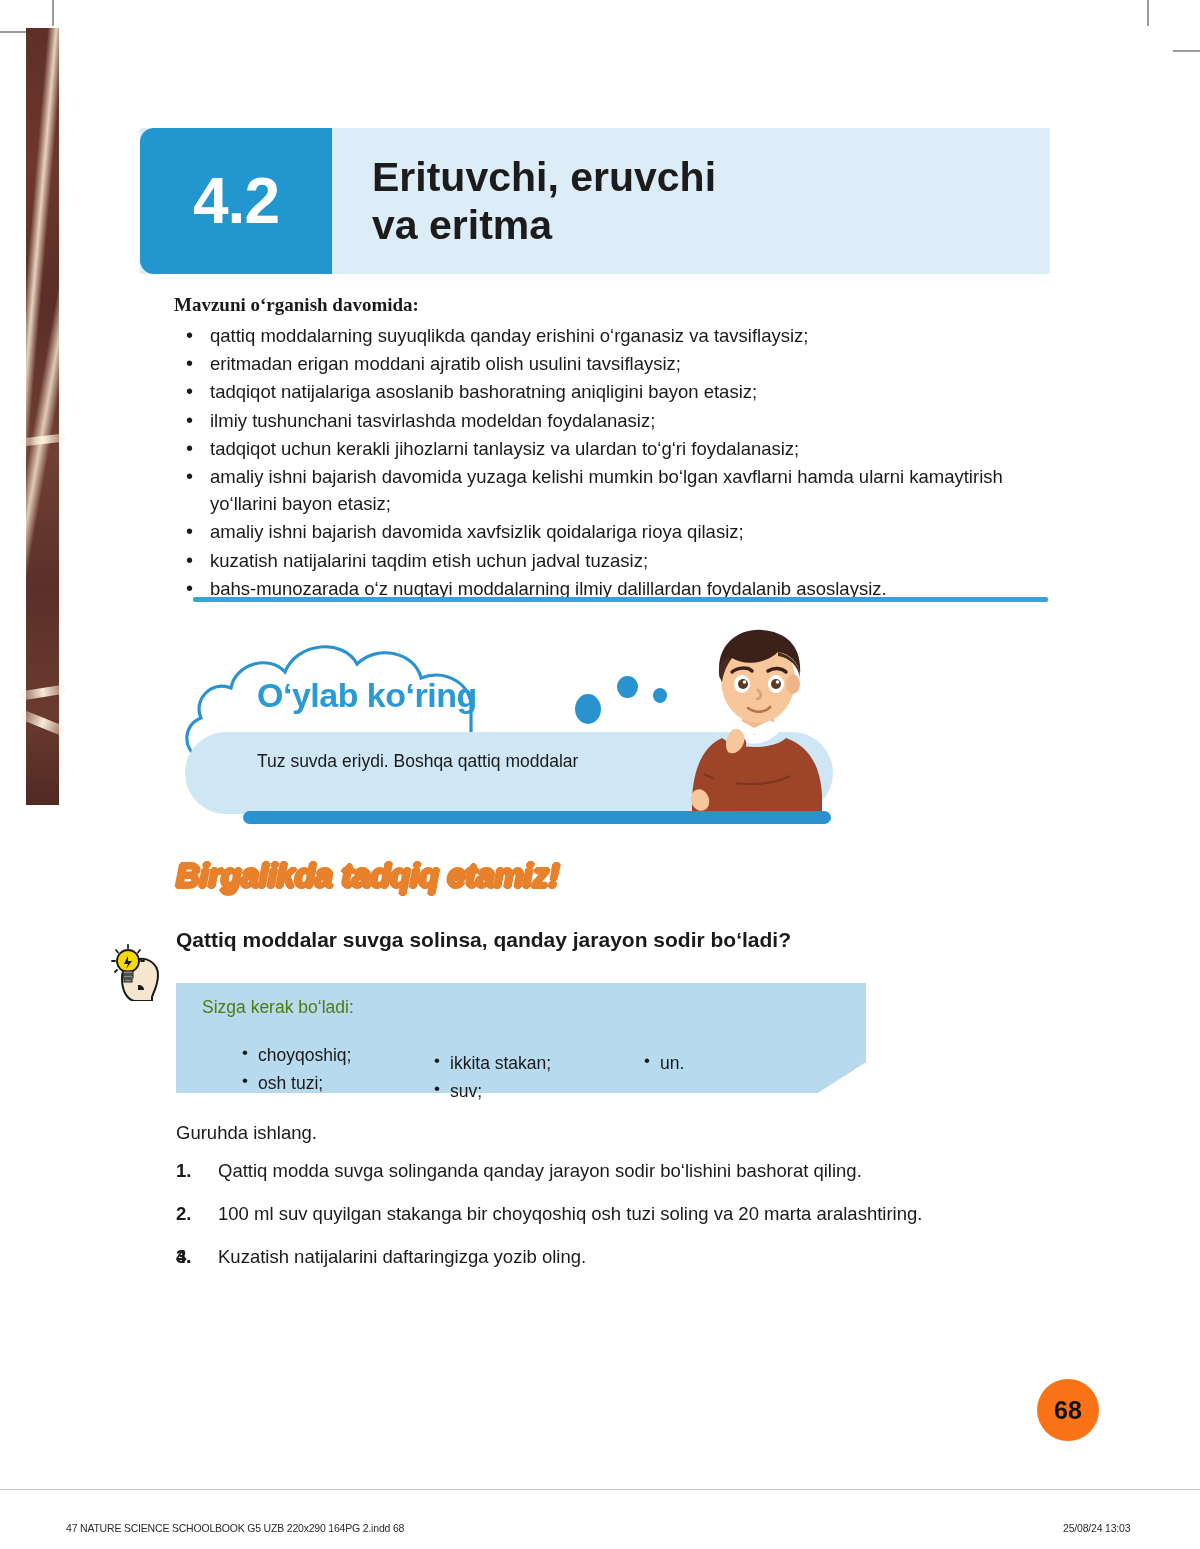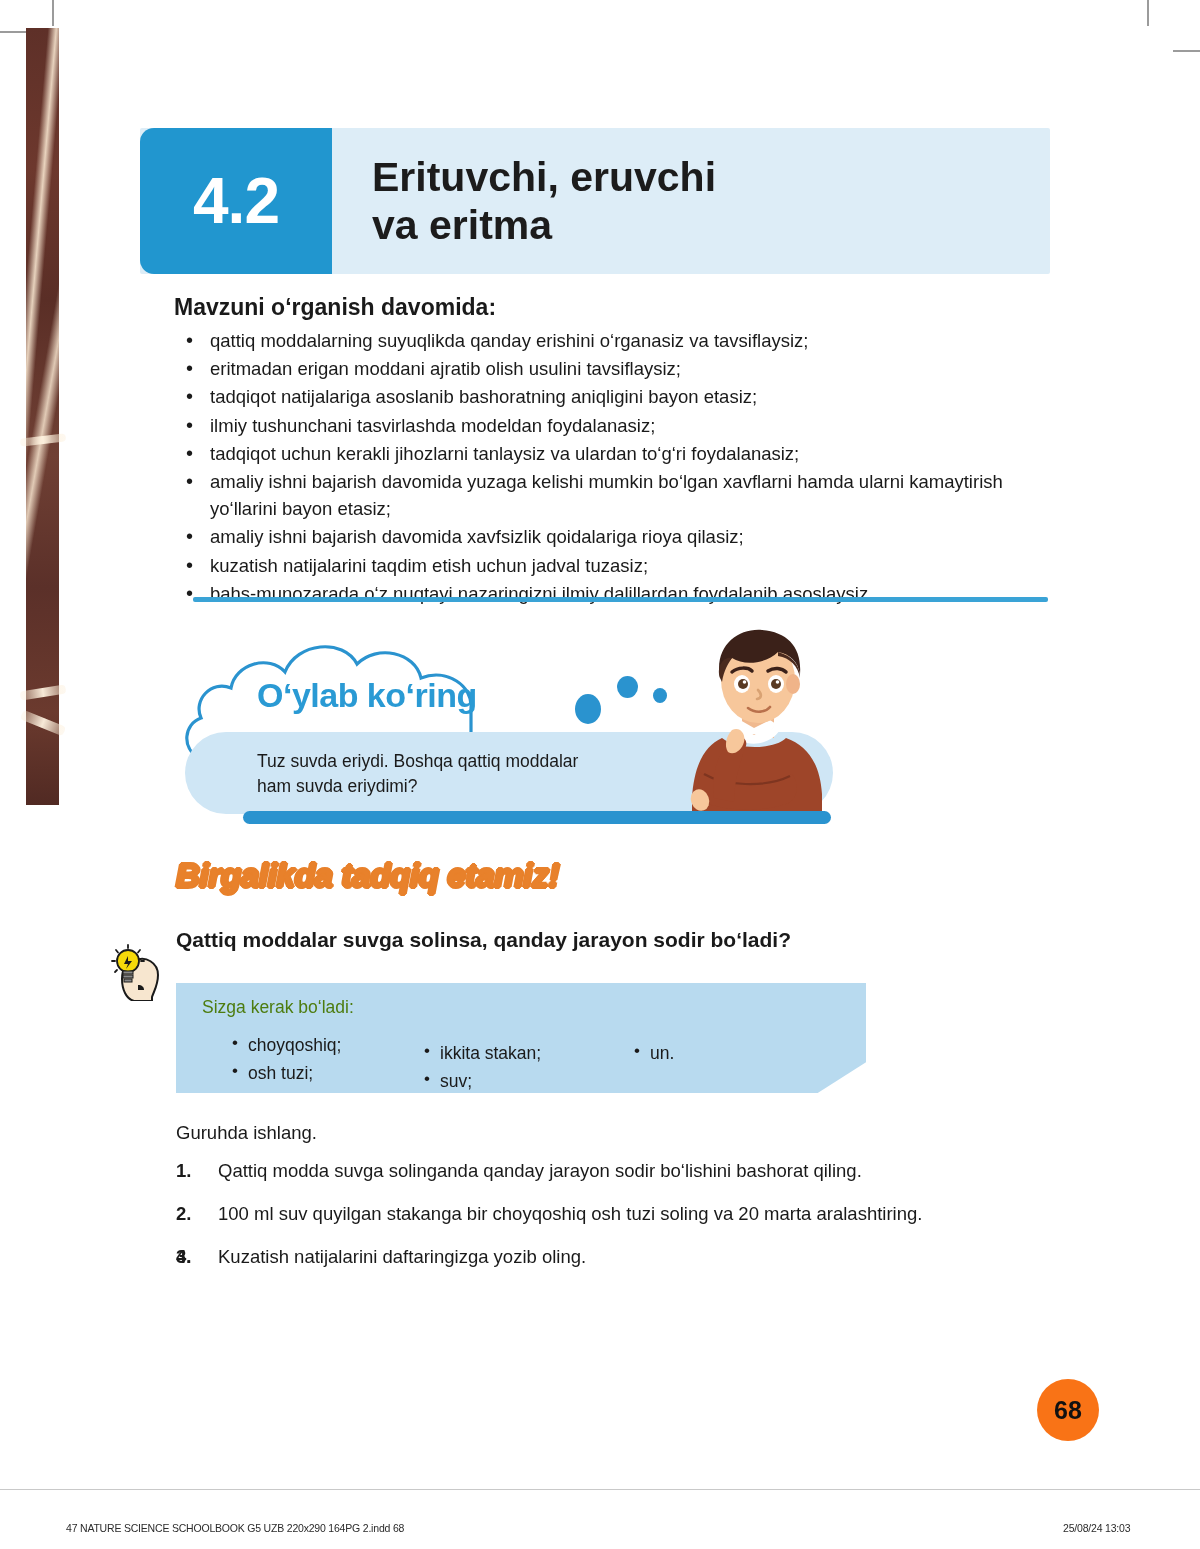--- a/index.html
+++ b/index.html
@@ -95,24 +95,25 @@
   }
 
   
   .objectives {
     position: absolute;
     left: 174px;
     top: 294px;
     width: 870px;
   }
   .obj-heading {
-    font-size: 23px;
+    font-size: 19px;
     font-weight: bold;
     color: #1a1a1a;
     margin-bottom: 6px;
+    font-family: Liberation Serif, serif;
   }
   .obj-list { list-style: none; margin: 4px; padding: 0; }
   .obj-list li {
     position: relative;
     padding-left: 32px;
     font-size: 18.5px;
     line-height: 1.47;
     color: #1a1a1a;
     margin-bottom: 1px;
   }
@@ -228,21 +229,21 @@
     background: #b8daef;
     clip-path: polygon(0 0, 100% 0, 100% 72%, 93% 100%, 0 100%);
   }
   .mat-title {
     position: absolute;
     left: 26px;
     top: 14px;
     font-size: 17.5px;
     color: #4d7c0f;
   }
-  .mat-col { position: absolute; list-style: none; margin: 6px; padding: 0; }
+  .mat-col { position: absolute; list-style: none; margin: 16px; padding: 0; }
   .mat-col li {
     position: relative;
     padding-left: 20px;
     font-size: 17.5px;
     line-height: 1.62;
     color: #1a1a1a;
     white-space: nowrap;
   }
   .mat-col li::before {
     content: "\2022";
@@ -360,21 +361,21 @@
     <div class="obj-heading">Mavzuni o‘rganish davomida:</div>
     <ul class="obj-list">
       <li>qattiq moddalarning suyuqlikda qanday erishini o‘rganasiz va tavsiflaysiz;</li>
       <li>eritmadan erigan moddani ajratib olish usulini tavsiflaysiz;</li>
       <li>tadqiqot natijalariga asoslanib bashoratning aniqligini bayon etasiz;</li>
       <li>ilmiy tushunchani tasvirlashda modeldan foydalanasiz;</li>
       <li>tadqiqot uchun kerakli jihozlarni tanlaysiz va ulardan to‘g‘ri foydalanasiz;</li>
       <li>amaliy ishni bajarish davomida yuzaga kelishi mumkin bo‘lgan xavflarni hamda ularni kamaytirish yo‘llarini bayon etasiz;</li>
       <li>amaliy ishni bajarish davomida xavfsizlik qoidalariga rioya qilasiz;</li>
       <li>kuzatish natijalarini taqdim etish uchun jadval tuzasiz;</li>
-      <li>bahs-munozarada o‘z nuqtayi nazaringizni ilmiy dalillardan foydalanib asoslaysiz.</li>
+      <li>bahs-munozarada o‘z nuqtayi moddalarning ilmiy dalillardan foydalanib asoslaysiz.</li>
     </ul>
   </div>
 
   <div class="divider-blue"></div>
 
   <div class="think-wrap">
 
     <svg class="cloud-svg" width="680" height="205" viewBox="0 0 680 205">
       <path d="M14 130
                C-4 120 -1 96 16 90
@@ -392,21 +393,20 @@
     <div class="think-title">O‘ylab ko‘ring</div>
 
     <div class="think-dots">
       <span class="dot d1"></span>
       <span class="dot d2"></span>
       <span class="dot d3"></span>
     </div>
 
     <div class="think-text">
       <div>Tuz suvda eriydi. Boshqa qattiq moddalar</div>
-      <div>ham suvda eriydimi?</div>
     </div>
 
     <svg class="boy" width="175" height="200" viewBox="0 0 175 200">
 
       <path d="M72 92 L72 116 L104 116 L104 88 Z" fill="#f0b98f"></path>
 
       <path d="M52 116 C34 124 24 144 22 176 L22 200 L152 200 L152 172
                C150 142 138 124 116 116 C104 128 66 128 52 116 Z" fill="#9e4529"></path>
 
       <path d="M62 110 C70 126 98 126 110 108 L104 104 C96 116 76 116 68 104 Z" fill="#ffffff"></path>

